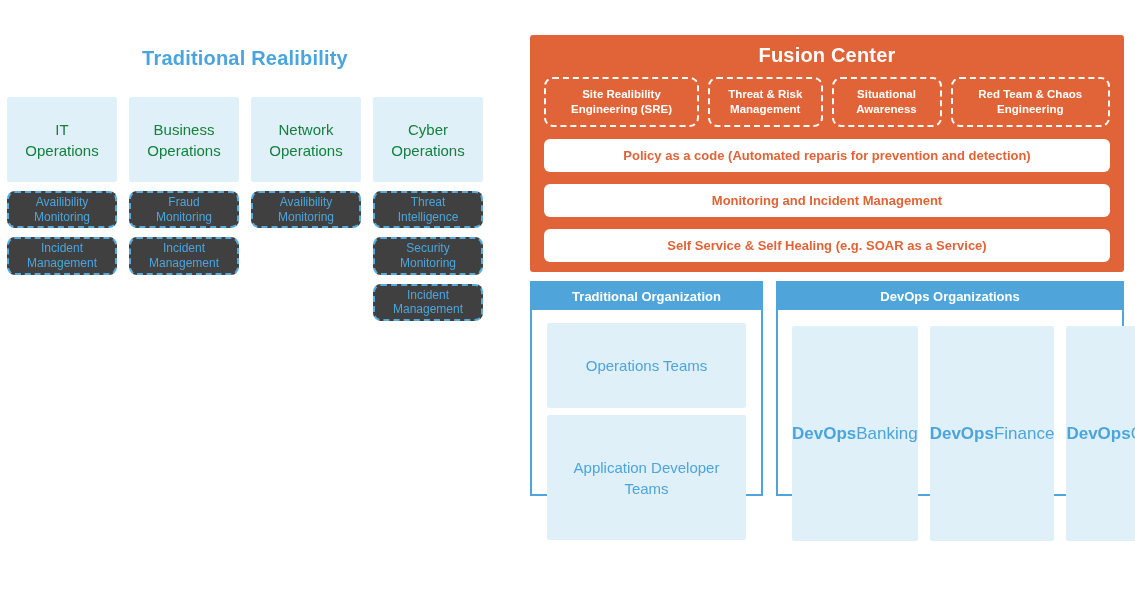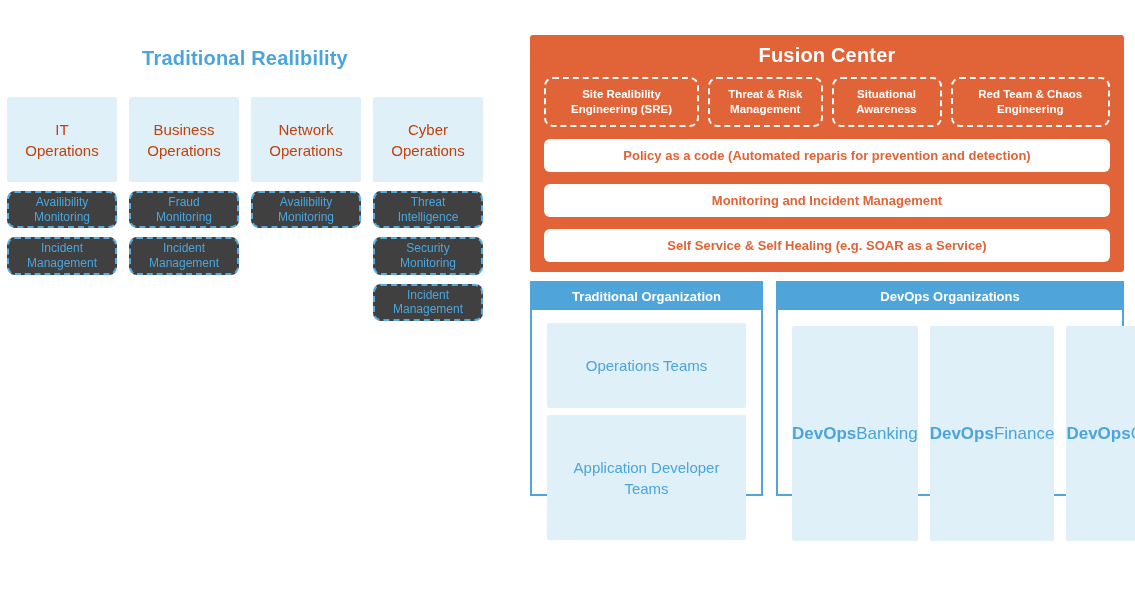--- a/index.html
+++ b/index.html
@@ -35,21 +35,21 @@
     flex-direction: column;
   }
   .dept-box {
     height: 85px;
     background: #E0F0F8;
     border-radius: 2px;
     display: flex;
     align-items: center;
     justify-content: center;
     text-align: center;
-    color: #c2410c;
+    color: #15803d;
     font-size: 15px;
     line-height: 1.4;
   }
   .dept-box span { display: inline-block; max-width: 82px; }
   .sub-box {
     margin-top: 9px;
     min-height: 34px;
     border: 2px dashed #55ABDE;
     border-radius: 8px;
     background: #404040;

